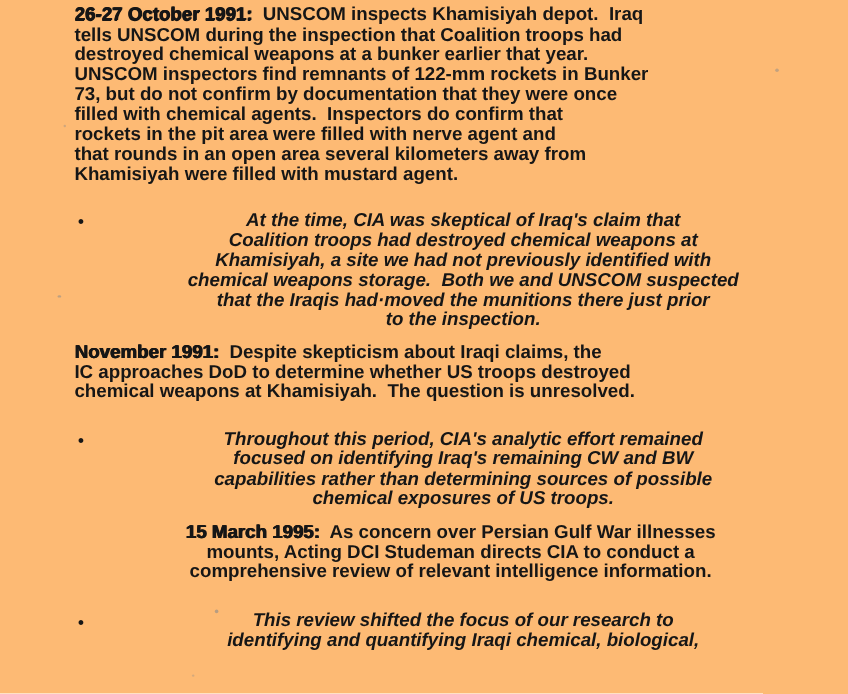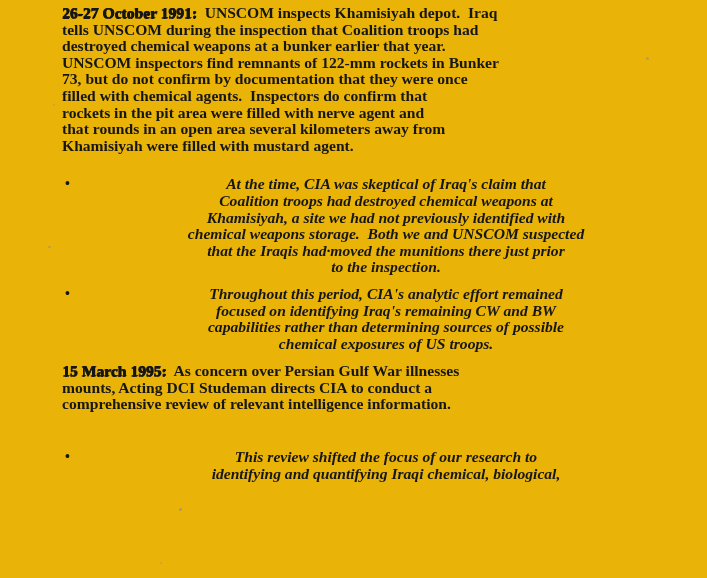--- a/index.html
+++ b/index.html
@@ -5,23 +5,23 @@
   html, body {
     margin: 0;
     padding: 0;
     background: #ffffff;
   }
   .page {
     position: relative;
     width: 707px;
     height: 578px;
     box-sizing: border-box;
-    background: #eab308;
+    background: #fdba74;
     color: #161616;
-    font-family: Liberation Serif, serif;
+    font-family: Liberation Sans, sans-serif;
     font-weight: bold;
     font-size: 15.6px;
     line-height: 16.6px;
     padding: 5px 18px 0 62px;
     overflow: hidden;
   }
   .para {
     margin: 0;
     white-space: pre-wrap;
   }
@@ -44,21 +44,21 @@
     flex: 1 1 auto;
     font-style: italic;
     white-space: pre-wrap;
     text-align: center;
   }
   
   .gap-a { margin-bottom: 22px; }
   .gap-b { margin-bottom: 10px; }
   .gap-c { margin-bottom: 23px; }
   .gap-d { margin-bottom: 11px; }
-  .gap-e { margin-bottom: 36px; }
+  .gap-e { margin-bottom: 24px; text-align: center; }
   
   .speck {
     position: absolute;
     background: #8a8a8a;
     border-radius: 50%;
   }
   .speck.s1 { left: 48px;  top: 246px; width: 3px; height: 2px; opacity: .55; }
   .speck.s2 { left: 53px;  top: 104px; width: 2px; height: 2px; opacity: .4; }
   .speck.s3 { left: 646px; top: 57px;  width: 3px; height: 3px; opacity: .5; }
   .speck.s4 { left: 179px; top: 508px; width: 3px; height: 3px; opacity: .6; }
@@ -82,20 +82,23 @@
   <div class="bullet gap-b">
     <span class="marker">•</span>
     <span class="btext">At the time, CIA was skeptical of Iraq's claim that
 Coalition troops had destroyed chemical weapons at
 Khamisiyah, a site we had not previously identified with
 chemical weapons storage.  Both we and UNSCOM suspected
 that the Iraqis had·moved the munitions there just prior
 to the inspection.</span>
   </div>
 
+  <p class="para gap-c"><span class="heading">November 1991:</span><span>  Despite skepticism about Iraqi claims, the
+IC approaches DoD to determine whether US troops destroyed
+chemical weapons at Khamisiyah.  The question is unresolved.</span></p>
 
   <div class="bullet gap-d">
     <span class="marker">•</span>
     <span class="btext">Throughout this period, CIA's analytic effort remained
 focused on identifying Iraq's remaining CW and BW
 capabilities rather than determining sources of possible
 chemical exposures of US troops.</span>
   </div>
 
   <p class="para gap-e"><span class="heading">15 March 1995:</span><span>  As concern over Persian Gulf War illnesses

